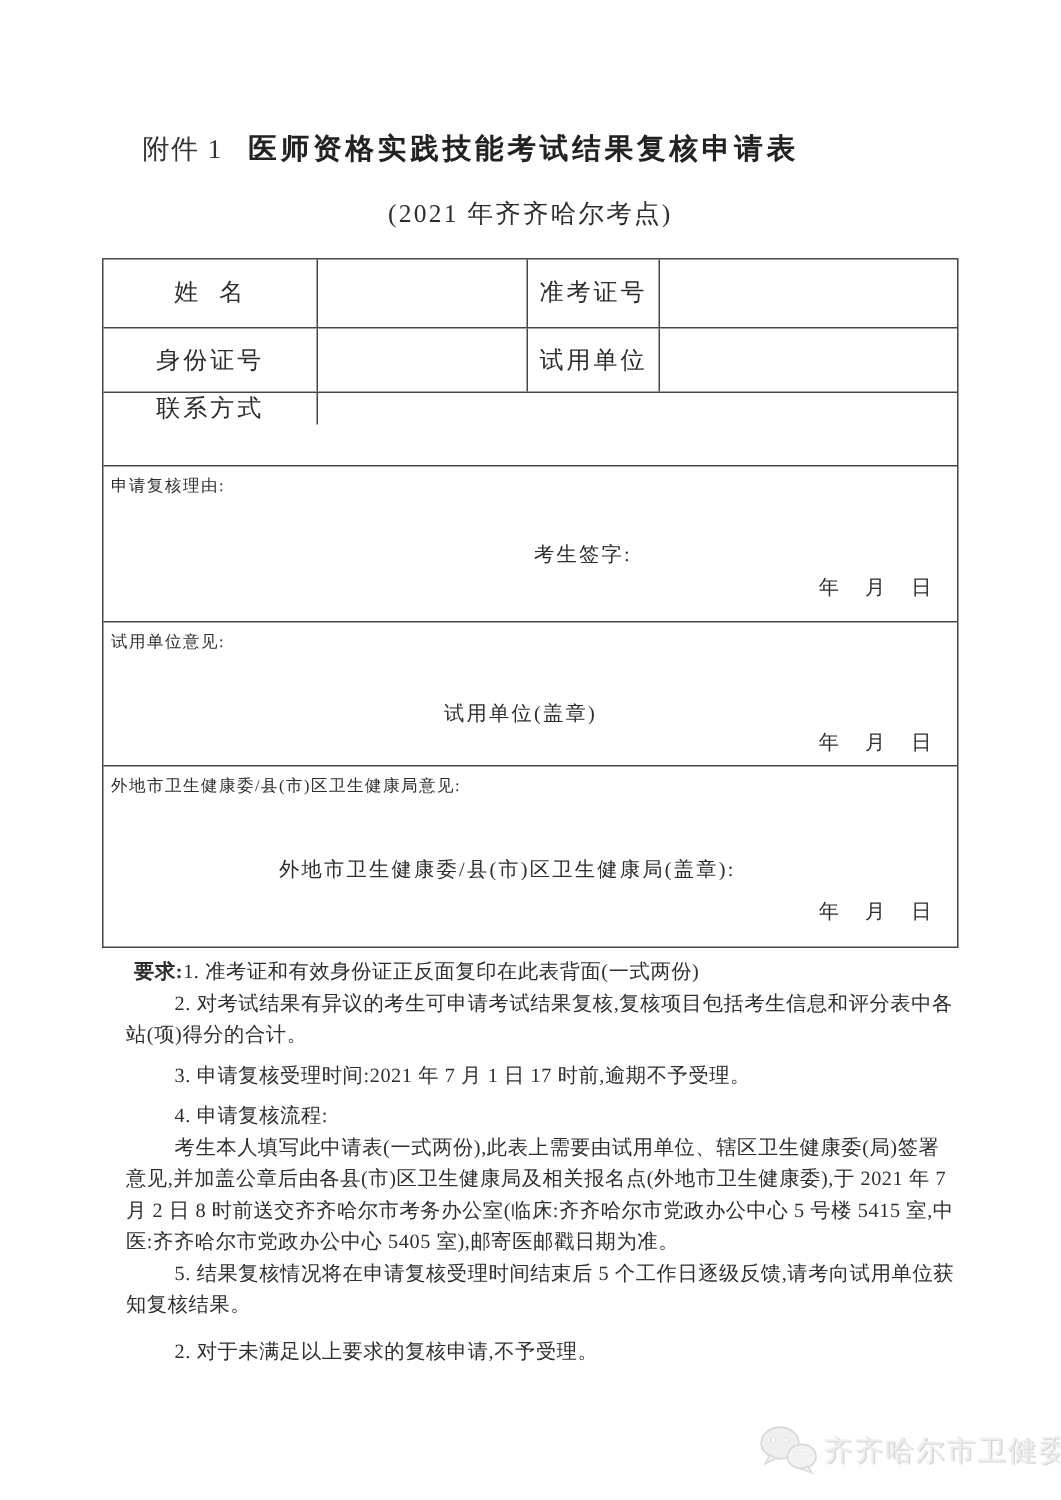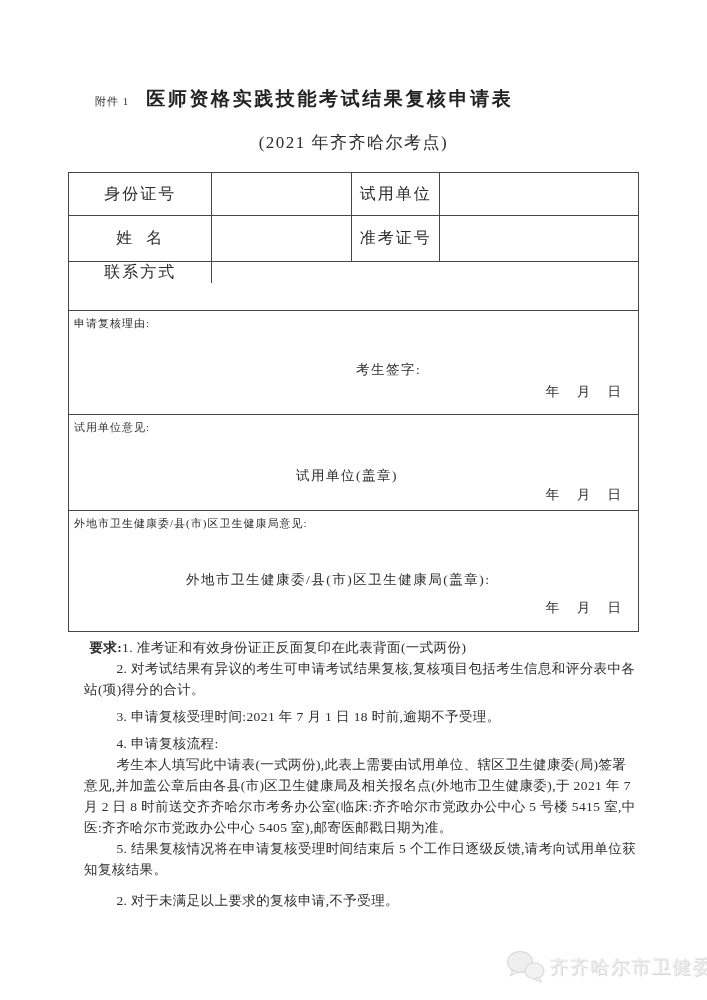--- a/index.html
+++ b/index.html
@@ -14,21 +14,21 @@
     overflow: hidden;
   }
   
   .header-row {
     position: absolute;
     left: 95px;
     top: 86px;
     display: flex;
     align-items: baseline;
   }
-  .attachment-label { font-size: 11px; letter-spacing: 1px; color: #333; font-family: Liberation Serif, serif; }
+  .attachment-label { font-size: 18px; letter-spacing: 1px; color: #333; font-family: Liberation Serif, serif; }
   .doc-title {
     margin-left: 17px;
     font-size: 19px;
     font-weight: bold;
     letter-spacing: 2.6px;
     color: #222;
     white-space: nowrap;
   }
   .doc-subtitle {
     position: absolute;
@@ -127,34 +127,34 @@
 <div class="page">
 
   <div class="header-row">
     <span class="attachment-label">附件 1</span>
     <span class="doc-title">医师资格实践技能考试结果复核申请表</span>
   </div>
   <div class="doc-subtitle">(2021 年齐齐哈尔考点)</div>
 
   <div class="form-table">
 
+    <div class="grid-row r1">
+      <div class="cell cell-label c1">姓  名</div>
+      <div class="cell c2"></div>
+      <div class="cell cell-label c3">准考证号</div>
+      <div class="cell c4"></div>
+    </div>
+
     <div class="grid-row r2">
       <div class="cell cell-label c1">身份证号</div>
       <div class="cell c2"></div>
       <div class="cell cell-label c3">试用单位</div>
       <div class="cell c4"></div>
     </div>
 
-    <div class="grid-row r1">
-      <div class="cell cell-label c1">姓  名</div>
-      <div class="cell c2"></div>
-      <div class="cell cell-label c3">准考证号</div>
-      <div class="cell c4"></div>
-    </div>
-
     <div class="grid-row r3">
       <div class="cell cell-label c1">联系方式</div>
       <div class="cell c2-span"></div>
     </div>
 
     <div class="section sec-1">
       <div class="section-title">申请复核理由:</div>
       <div class="sign-line">考生签字:</div>
       <div class="date-line">年 月 日</div>
     </div>
@@ -169,21 +169,21 @@
       <div class="section-title">外地市卫生健康委/县(市)区卫生健康局意见:</div>
       <div class="sign-line">外地市卫生健康委/县(市)区卫生健康局(盖章):</div>
       <div class="date-line">年 月 日</div>
     </div>
 
   </div>
 
   <div class="requirements">
     <p class="req-first"><span class="req-label">要求:</span><span>1. 准考证和有效身份证正反面复印在此表背面(一式两份)</span></p>
     <p>2. 对考试结果有异议的考生可申请考试结果复核,复核项目包括考生信息和评分表中各站(项)得分的合计。</p>
-    <p class="gap-sm">3. 申请复核受理时间:2021 年 7 月 1 日 18 时前,逾期不予受理。</p>
+    <p class="gap-sm">3. 申请复核受理时间:2021 年 7 月 1 日 17 时前,逾期不予受理。</p>
     <p class="gap-sm">4. 申请复核流程:</p>
     <p>考生本人填写此中请表(一式两份),此表上需要由试用单位、辖区卫生健康委(局)签署意见,并加盖公章后由各县(市)区卫生健康局及相关报名点(外地市卫生健康委),于 2021 年 7 月 2 日 8 时前送交齐齐哈尔市考务办公室(临床:齐齐哈尔市党政办公中心 5 号楼 5415 室,中医:齐齐哈尔市党政办公中心 5405 室),邮寄医邮戳日期为准。</p>
     <p>5. 结果复核情况将在申请复核受理时间结束后 5 个工作日逐级反馈,请考向试用单位获知复核结果。</p>
     <p class="gap-lg">2. 对于未满足以上要求的复核申请,不予受理。</p>
   </div>
 
   <div class="footer-watermark">
     <svg class="wm-icon" viewBox="0 0 40 36" xmlns="http://www.w3.org/2000/svg">
       <g>
         <ellipse cx="15" cy="13" rx="12.5" ry="10.5" fill="#efefef" stroke="#d9d9d9" stroke-width="1.2"></ellipse>

